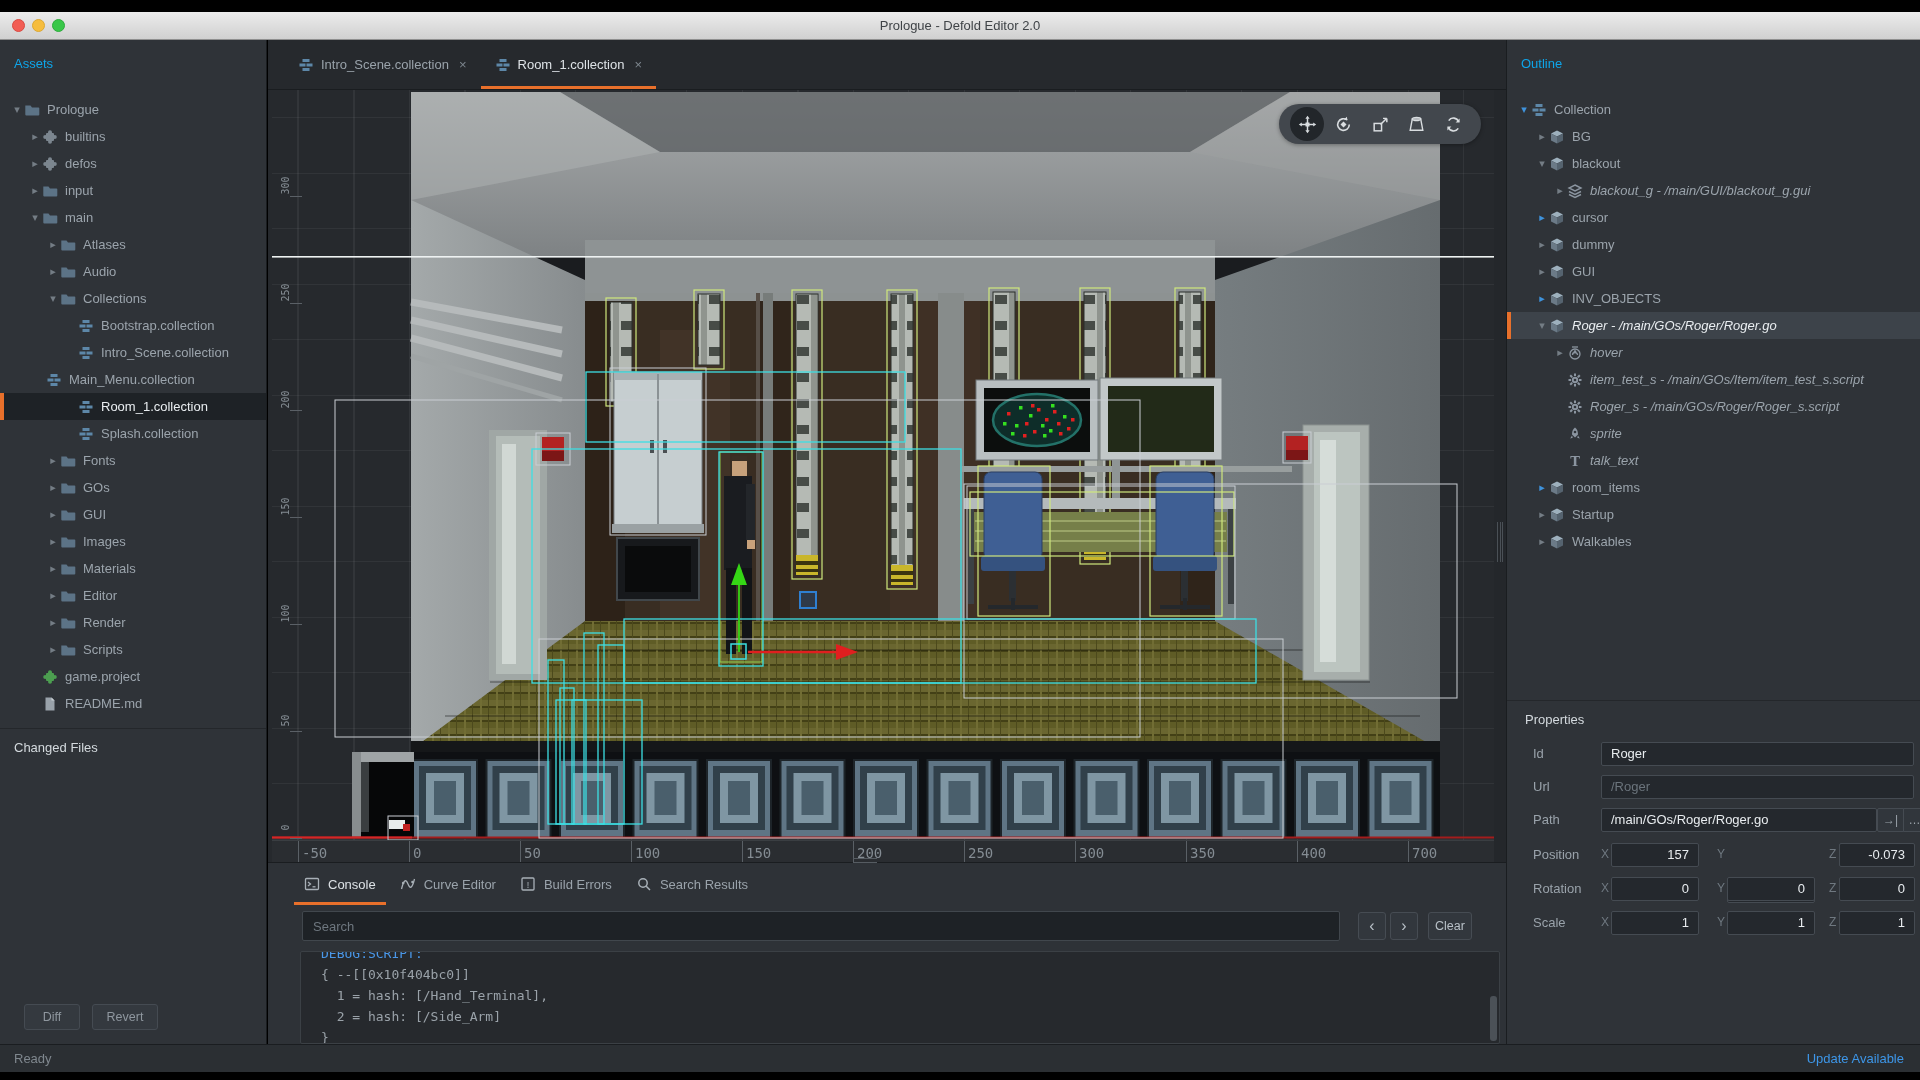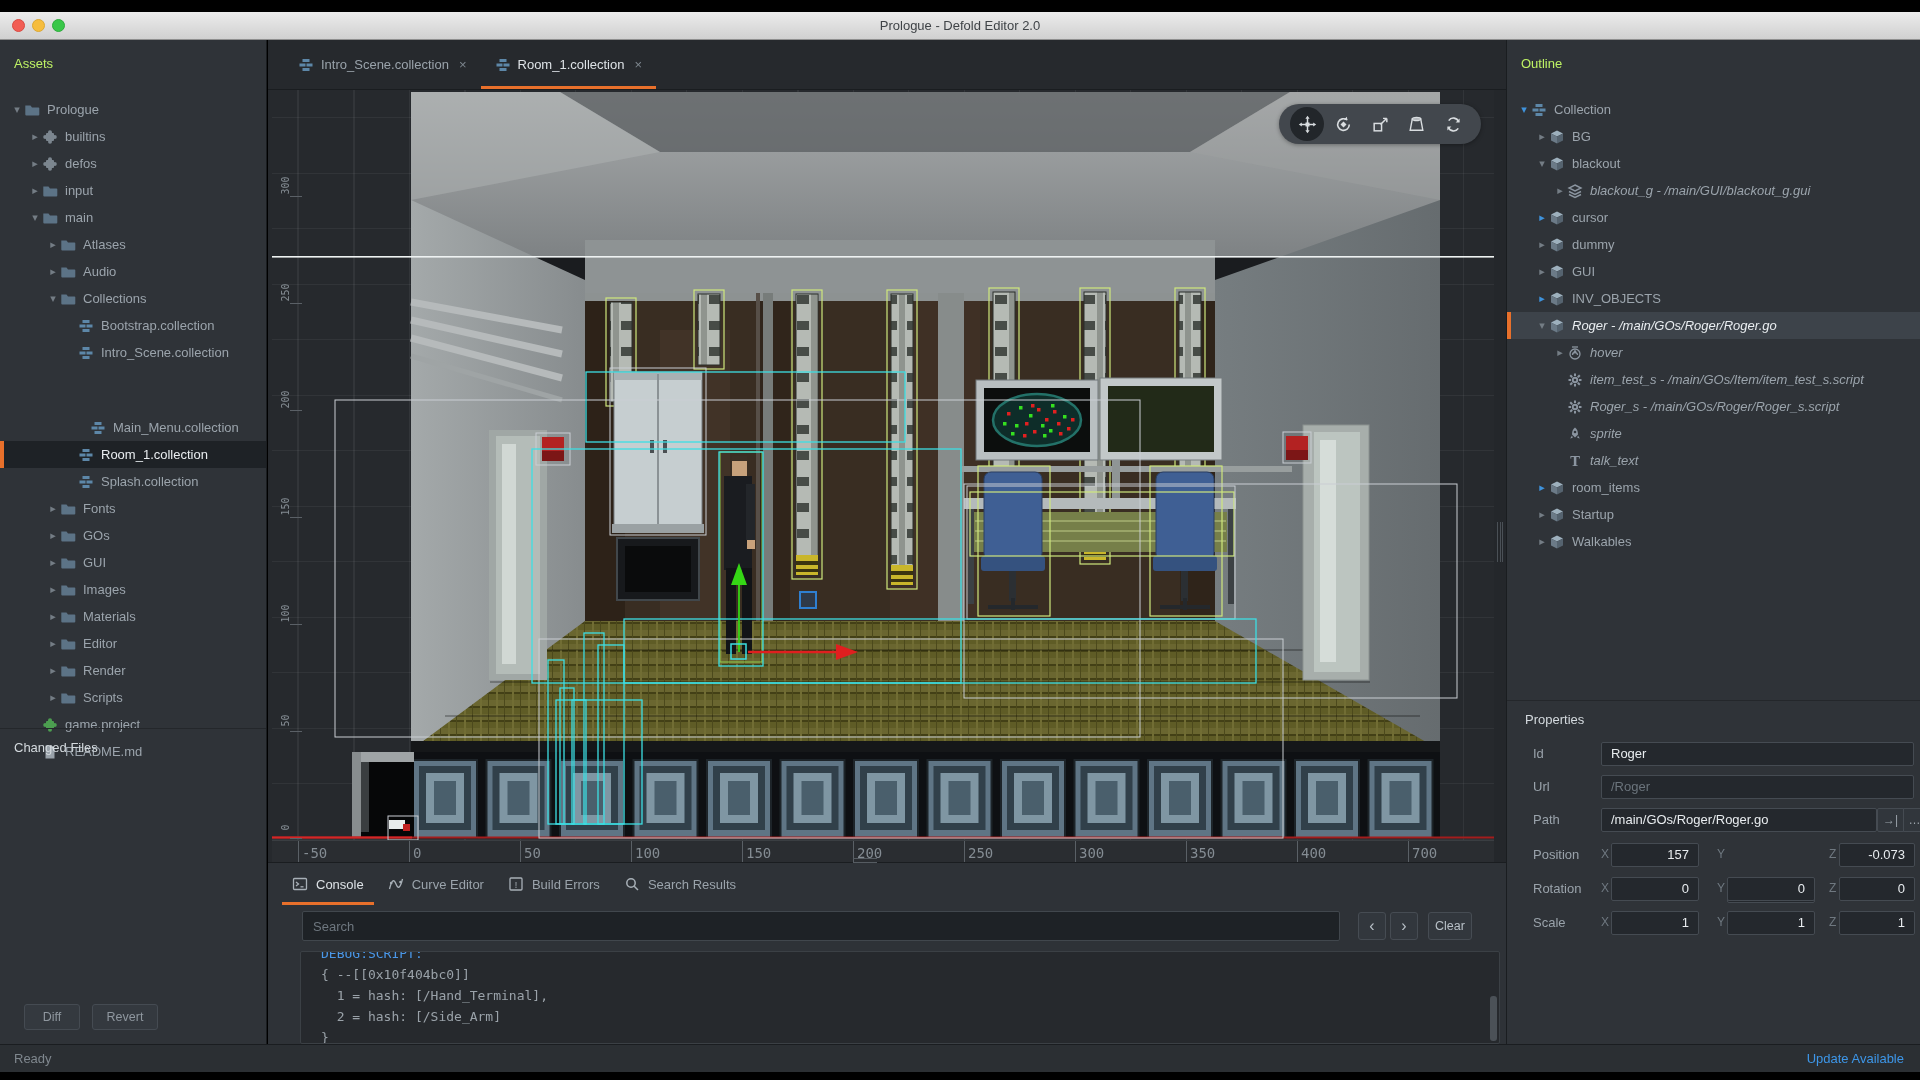--- a/index.html
+++ b/index.html
@@ -12,21 +12,21 @@
     font-size:13px; color:#3f4347; }
   .light { position:absolute; top:7px; width:13px; height:13px; border-radius:50%; }
   #light-close { left:12px; background:#f25d54; border:1px solid #d84a42; }
   #light-min { left:32px; background:#f6bd3e; border:1px solid #dca833; }
   #light-zoom { left:52px; background:#39c749; border:1px solid #2dab3c; }
 
   
   #left-panel { position:absolute; left:0; top:40px; width:267px; height:1004px; background:#2f3338; border-right:1px solid #1a1d20; }
   #right-panel { position:absolute; left:1506px; top:40px; width:414px; height:1004px; background:#2f3338; border-left:1px solid #1a1d20; }
   #center-bg { position:absolute; left:268px; top:40px; width:1238px; height:1004px; background:#26292d; }
-  .panel-header { height:56px; padding:16px 0 0 14px; font-size:13px; color:#bef264; }
+  .panel-header { height:56px; padding:16px 0 0 14px; font-size:13px; color:#0ea5e9; }
 
   
   .tree { width:100%; }
   .trow { display:flex; align-items:center; height:27px; font-size:13px; color:#9ba4ac; cursor:default; position:relative; white-space:nowrap; }
   .trow .arr { width:14px; font-size:11px; color:#747d85; flex:0 0 14px; text-align:center; }
   .trow .arr.blue { color:#3f93dc; }
   .trow .icn { width:16px; height:16px; flex:0 0 16px; margin-right:7px; }
   .trow .icn svg { width:16px; height:16px; display:block; }
   .trow .lbl.ref { font-style:italic; }
   #assets-tree .trow.sel { background:#1e2226; color:#e9edf0; }
@@ -74,21 +74,21 @@
   #scene-toolbar { position:absolute; left:1007px; top:14px; width:202px; height:40px; background:#42474d; border-radius:20px;
     display:flex; align-items:center; justify-content:space-between; padding:0 11px; box-shadow:0 1px 4px rgba(0,0,0,.35); }
   .tool-btn { width:34px; height:34px; border-radius:50%; display:flex; align-items:center; justify-content:center; }
   .tool-btn svg { width:19px; height:19px; display:block; }
   .tool-btn.active { background:#22262a; }
 
   
   #console-panel { position:absolute; left:268px; top:862px; width:1238px; height:182px; background:#2e3237; border-top:1px solid #1a1d20; }
   #console-grip { position:absolute; left:585px; top:-5px; width:24px; height:5px;
     border-top:1px solid #565c62; border-bottom:1px solid #565c62; }
-  #console-tabs { display:flex; align-items:flex-start; height:42px; padding-left:12px; }
+  #console-tabs { display:flex; align-items:flex-start; height:42px; padding-left:24px; }
   .con-tab { display:flex; align-items:center; padding:0 12px; height:100%; font-size:13px; color:#9aa3ab; position:relative; }
   .con-tab .icn { width:16px; height:16px; margin-right:8px; }
   .con-tab .icn svg { width:16px; height:16px; display:block; }
   .con-tab.active { color:#dde2e6; }
   .con-tab.active::after { content:""; position:absolute; left:2px; bottom:0; width:calc(100% - 4px); height:3px; background:#e8702b; }
   #search-row { position:absolute; left:0; top:46px; width:100%; height:36px; }
   #console-search { position:absolute; left:34px; top:2px; width:1038px; height:30px; background:#1e2226; border:1px solid #41474d;
     border-radius:2px; color:#c6cdd3; font-size:13px; padding:0 10px; outline:none; font-family:"Liberation Sans",sans-serif; }
   #console-search::placeholder { color:#6e777f; }
   .nav-btn { position:absolute; top:3px; width:28px; height:28px; background:#32373d; border:1px solid #464c53; border-radius:3px;
@@ -241,21 +241,21 @@
             <g fill="#5d87a8">
               <rect x="4.5" y="2" width="7" height="3"></rect>
               <rect x="1.5" y="6.5" width="6" height="3"></rect>
               <rect x="8.5" y="6.5" width="6" height="3"></rect>
               <rect x="4.5" y="11" width="7" height="3"></rect>
             </g>
           </svg>
         </span>
         <span class="lbl">Intro_Scene.collection</span>
       </div>
-      <div class="trow" style="padding-left: 76px; margin-top: 48px;">
+      <div class="trow" style="padding-left: 32px;">
         <span class="arr"></span>
         <span class="icn">
           <svg viewBox="0 0 16 16">
             <g fill="#5d87a8">
               <rect x="4.5" y="2" width="7" height="3"></rect>
               <rect x="1.5" y="6.5" width="6" height="3"></rect>
               <rect x="8.5" y="6.5" width="6" height="3"></rect>
               <rect x="4.5" y="11" width="7" height="3"></rect>
             </g>
           </svg>

